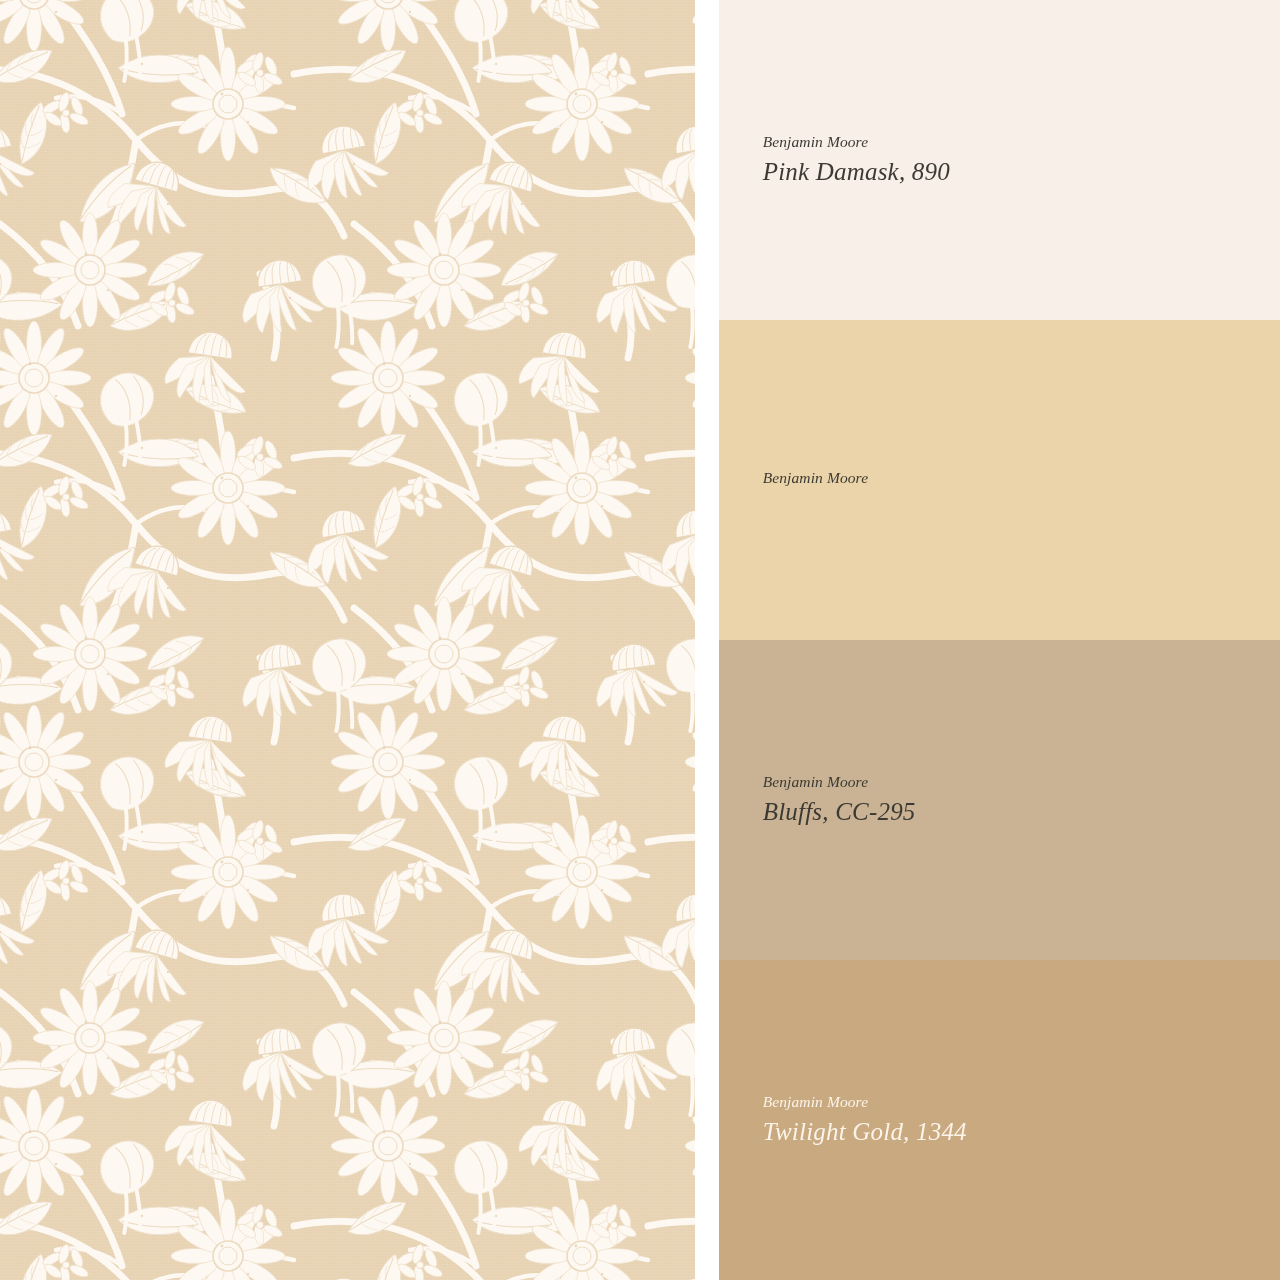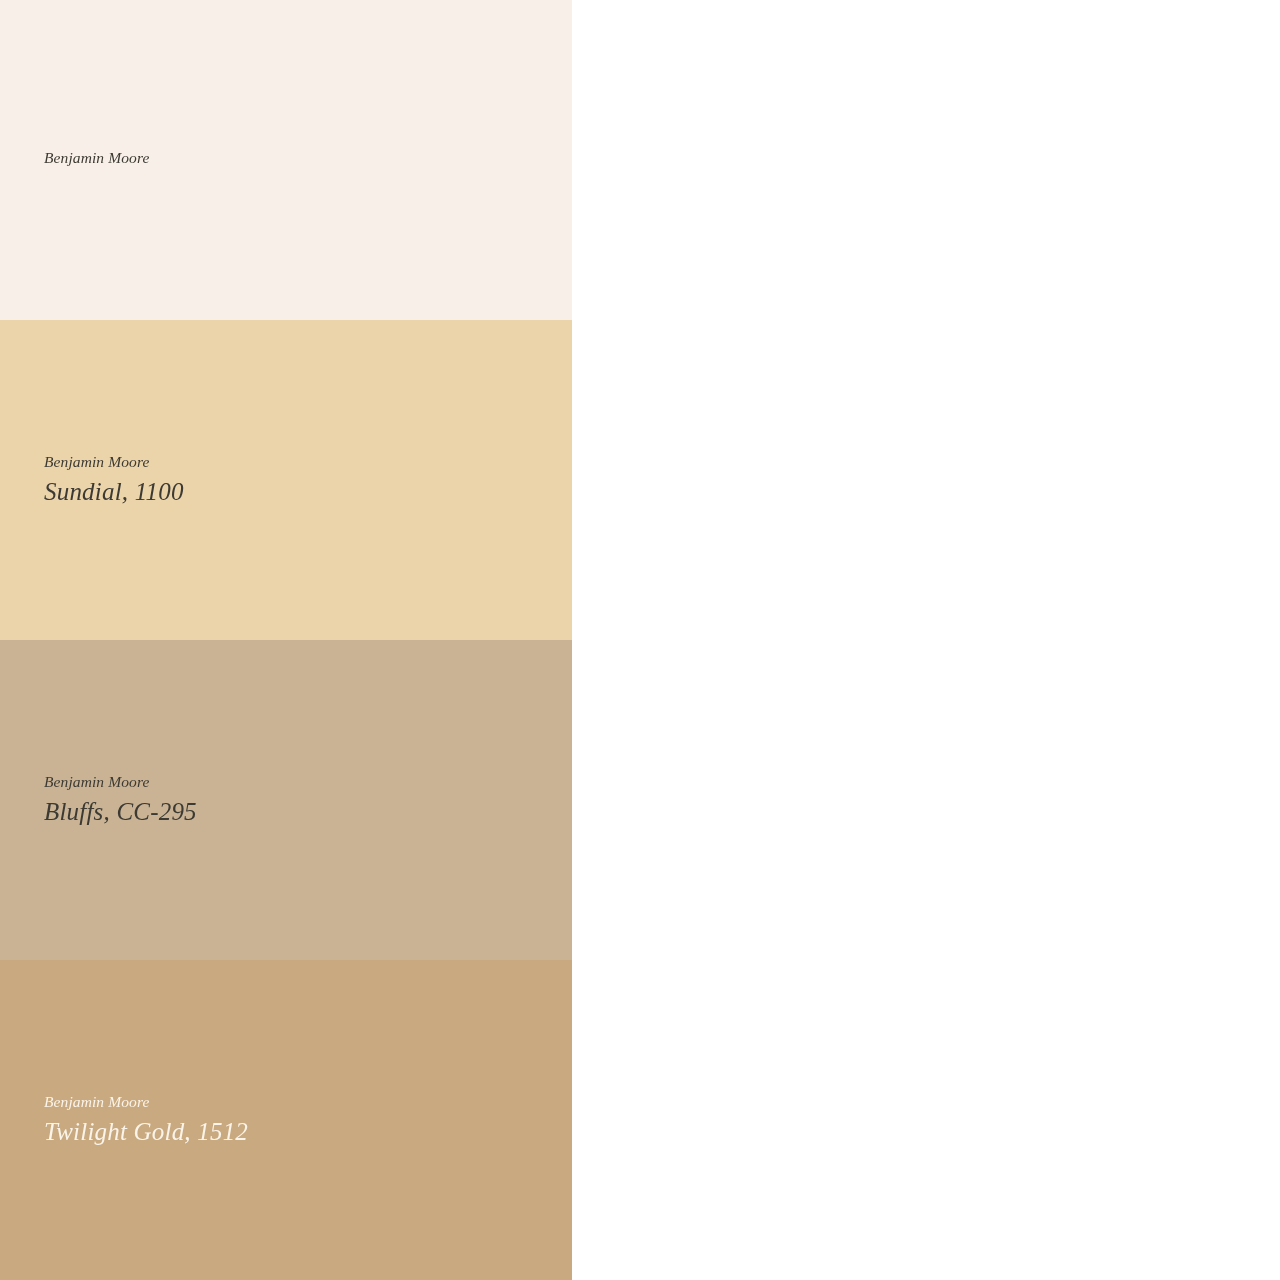--- a/index.html
+++ b/index.html
@@ -13,21 +13,21 @@
     height: 1280px;
     overflow: hidden;
     font-family: "Liberation Serif", "DejaVu Serif", serif;
   }
 
   #page {
     position: relative;
     width: 1280px;
     height: 1280px;
     display: flex;
-    flex-direction: column;
+    gap: 24px;
   }
 
   
   #pattern-panel {
     position: relative;
     width: 708px;
     height: 1280px;
     overflow: hidden;
     background-color: #e7d2b2;
   }
@@ -246,31 +246,31 @@
 
       <rect x="0" y="0" width="708" height="1280" fill="url(#floral-tile)"></rect>
     </svg>
     <div id="pattern-texture"></div>
   </div>
 
   <div id="swatch-column" style="width: 572px;">
 
     <div class="swatch" style="background-color: rgb(247, 239, 232); color: rgb(60, 58, 51); height: 320px;">
       <p class="swatch-brand">Benjamin Moore</p>
+      <p class="swatch-name">Pink Damask, 890</p>
     </div>
 
     <div class="swatch" style="background-color: rgb(235, 211, 170); color: rgb(60, 58, 51); height: 320px;">
       <p class="swatch-brand">Benjamin Moore</p>
-      <p class="swatch-name">Sundial, 1100</p>
     </div>
 
     <div class="swatch" style="background-color: rgb(201, 179, 148); color: rgb(60, 58, 51); height: 320px;">
       <p class="swatch-brand">Benjamin Moore</p>
       <p class="swatch-name">Bluffs, CC-295</p>
     </div>
 
     <div class="swatch" style="background-color: rgb(201, 169, 127); color: rgb(251, 244, 234); height: 320px;">
       <p class="swatch-brand">Benjamin Moore</p>
-      <p class="swatch-name">Twilight Gold, 1512</p>
+      <p class="swatch-name">Twilight Gold, 1344</p>
     </div>
 
   </div>
 </div>
 
 </body></html>

